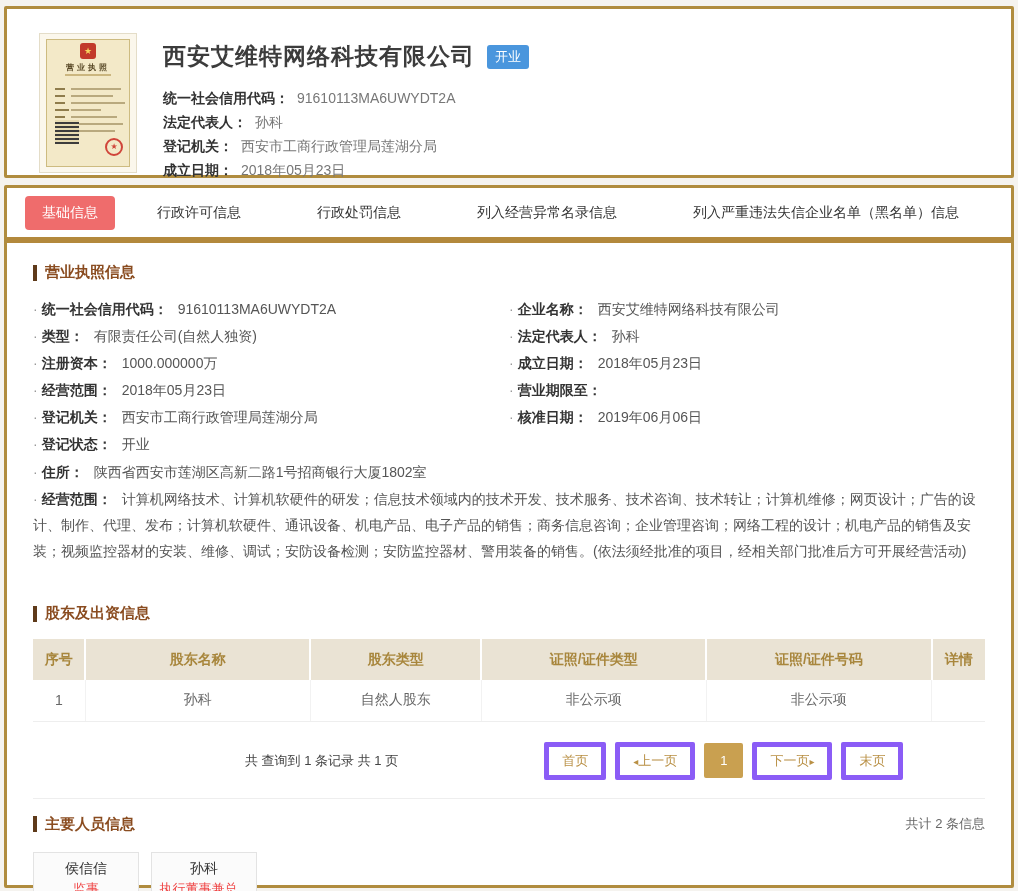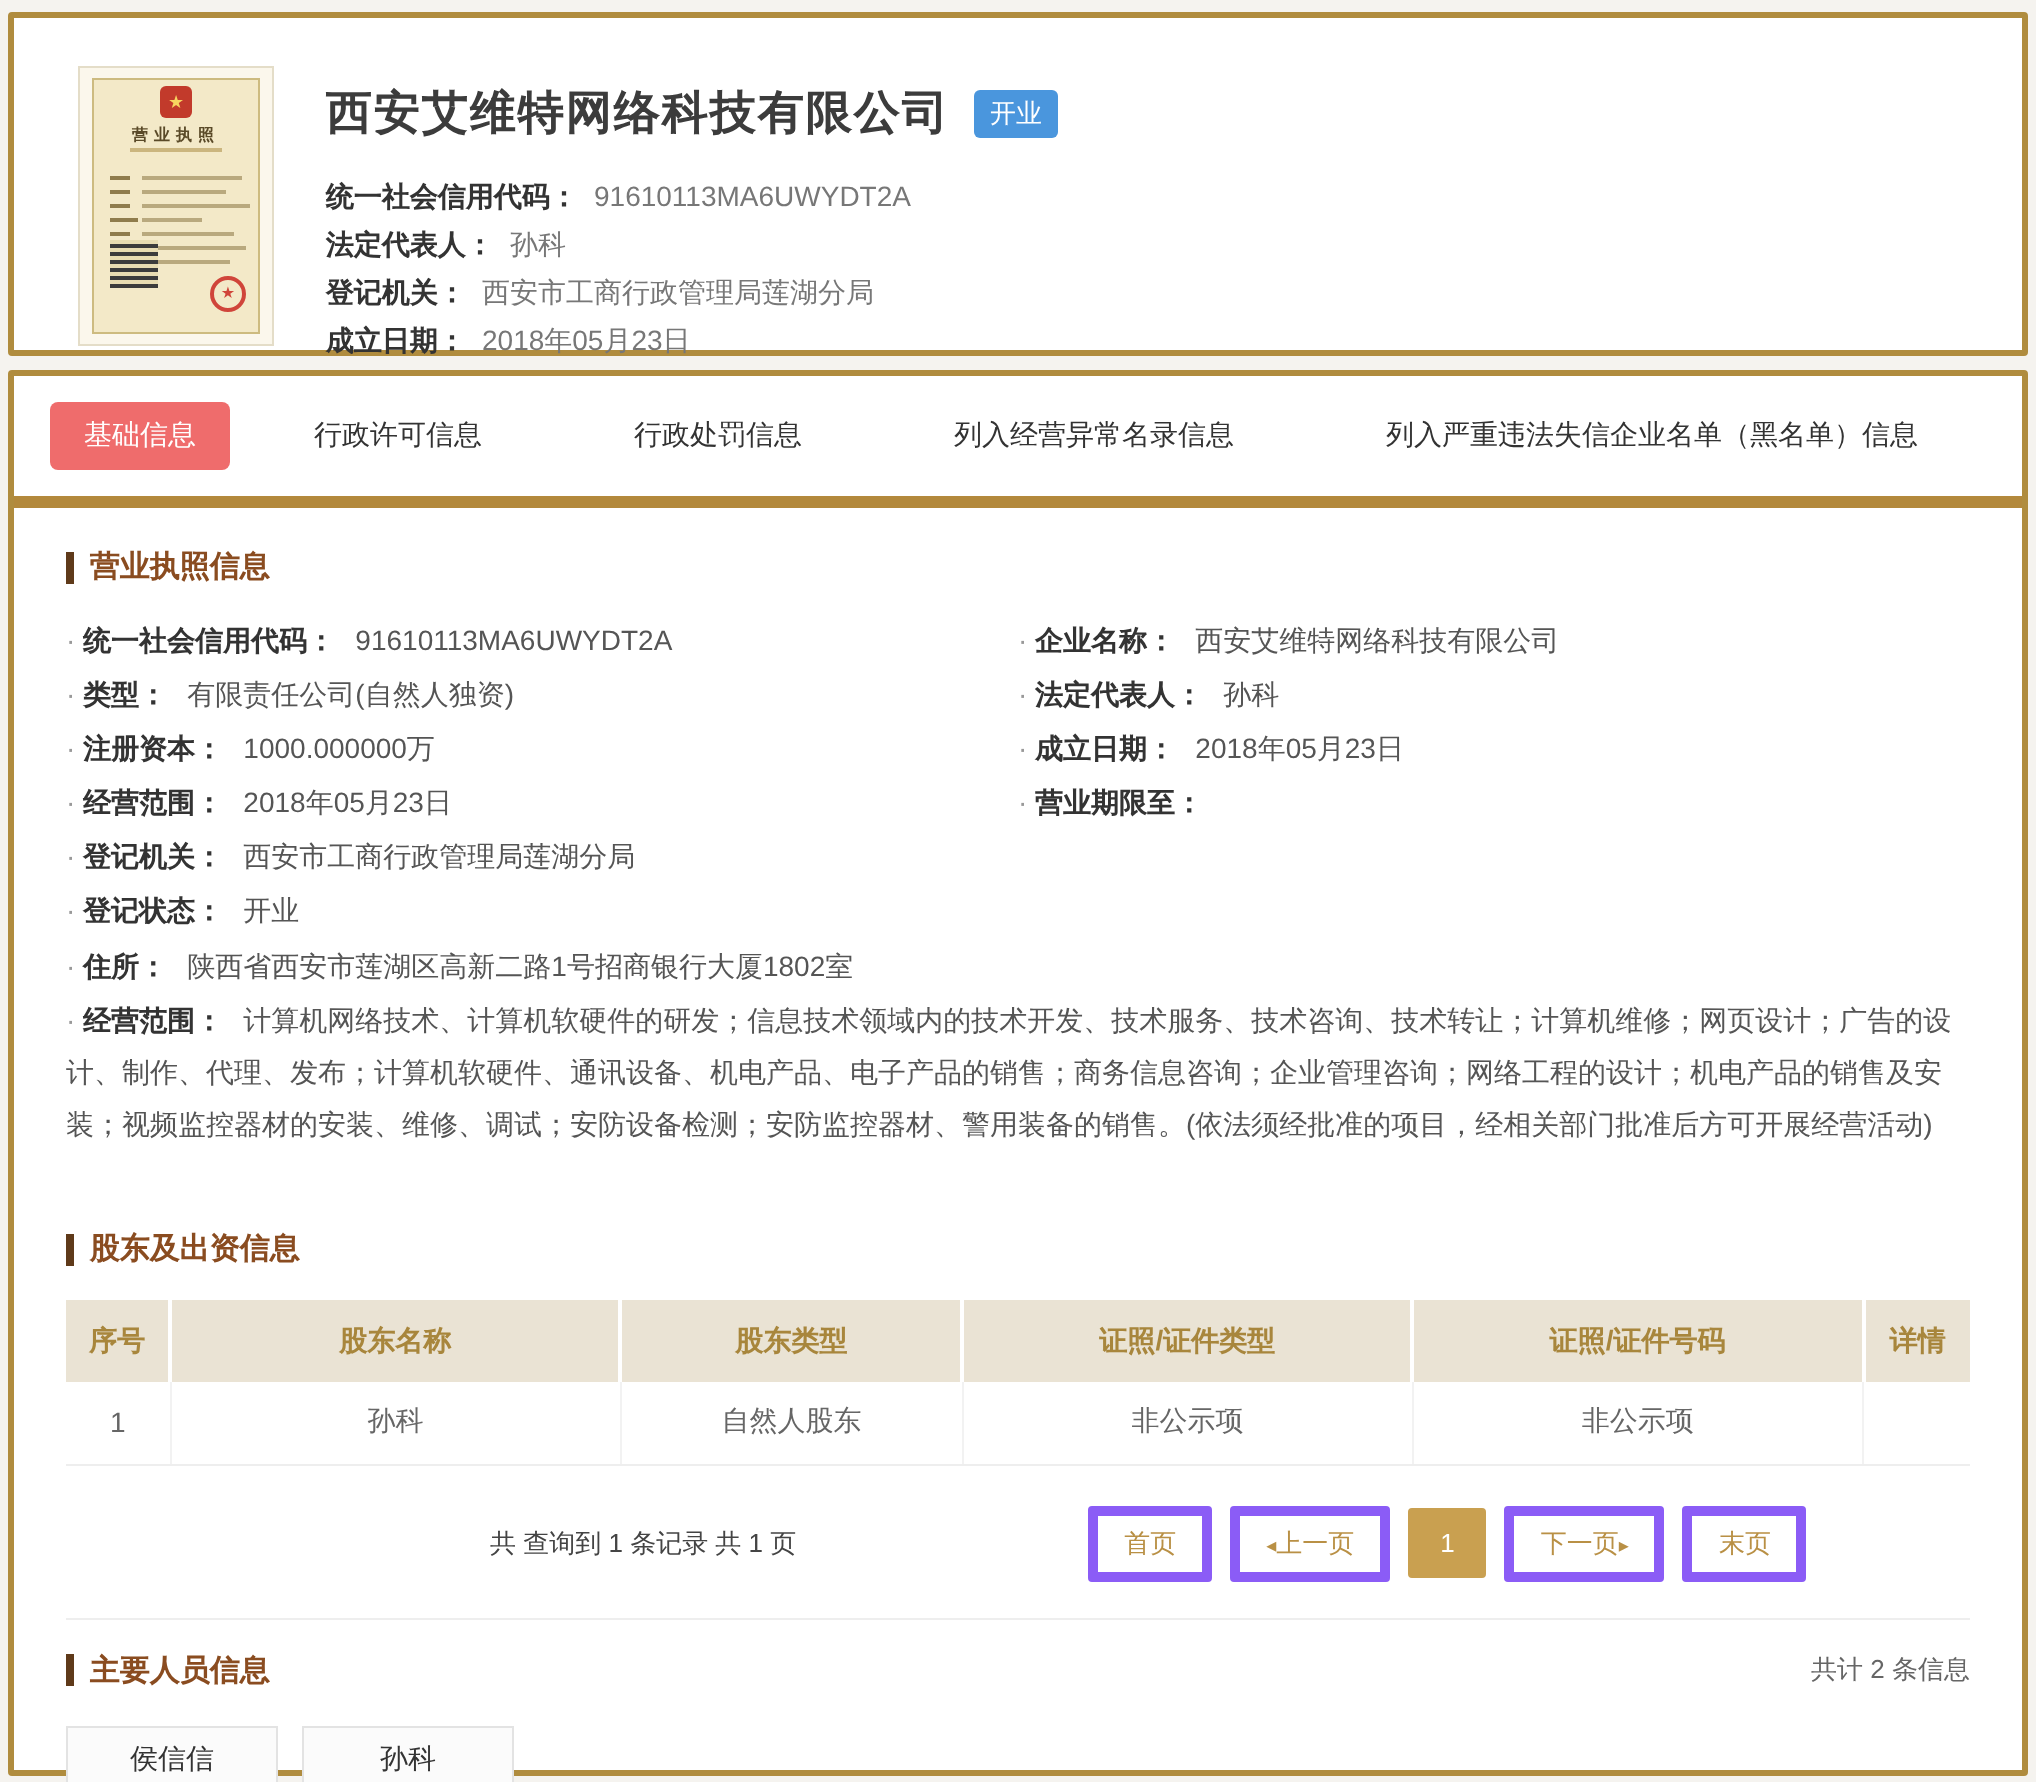--- a/index.html
+++ b/index.html
@@ -38,21 +38,21 @@
   .hfield b { color:#333; font-weight:bold; margin-right:8px; }
 
   .head-btns { flex:0 0 auto; display:flex; flex-direction:column; margin-top:14px; }
   .hbtn { width:126px; height:30px; border:none; border-radius:4px; color:#fff; font-size:14px;
     margin-bottom:11px; cursor:pointer; font-family:inherit; }
   .hbtn-1 { background:#d3a75f; }
   .hbtn-2 { background:#a3742e; }
   .hbtn-3 { background:#573f17; }
 
   
-  .tab-strip { display:flex; align-items:center; height:60px; padding:0 18px; }
+  .tab-strip { display:flex; align-items:center; height:49px; padding:0 18px; }
   .tab { font-size:14px; color:#333; padding:0 38px; cursor:pointer; white-space:nowrap; }
   .tab.active { background:#ef6c6c; color:#fff; border-radius:4px; padding:8px 17px; margin-right:4px; }
   .tab-divider { width:1px; height:18px; background:#d9d9d9; }
   .gold-bar { height:6px; background:#b3893c; width:100%; }
 
   .content { padding:20px 26px 0 26px; }
 
   .section-head { display:flex; align-items:center; font-size:15px; font-weight:bold; color:#8a4c20; }
   .section-head .bar { width:4px; height:16px; background:#5f3a1a; margin-right:8px; }
   .section-head .right-note { margin-left:auto; font-weight:normal; font-size:13px; color:#666; }
@@ -162,20 +162,21 @@
         <div class="frow"><span class="dot">·</span><b>注册资本：</b><span>1000.000000万</span></div>
         <div class="frow"><span class="dot">·</span><b>经营范围：</b><span>2018年05月23日</span></div>
         <div class="frow"><span class="dot">·</span><b>登记机关：</b><span>西安市工商行政管理局莲湖分局</span></div>
         <div class="frow"><span class="dot">·</span><b>登记状态：</b><span>开业</span></div>
       </div>
       <div class="fcol">
         <div class="frow"><span class="dot">·</span><b>企业名称：</b><span>西安艾维特网络科技有限公司</span></div>
         <div class="frow"><span class="dot">·</span><b>法定代表人：</b><span>孙科</span></div>
         <div class="frow"><span class="dot">·</span><b>成立日期：</b><span>2018年05月23日</span></div>
         <div class="frow"><span class="dot">·</span><b>营业期限至：</b><span></span></div>
+        <div class="frow"><span class="dot">·</span><b>核准日期：</b><span>2019年06月06日</span></div>
       </div>
     </div>
     <div class="frow frow-full"><span class="dot">·</span><b>住所：</b><span>陕西省西安市莲湖区高新二路1号招商银行大厦1802室</span></div>
     <div class="frow frow-full"><span class="dot">·</span><b>经营范围：</b><span>计算机网络技术、计算机软硬件的研发；信息技术领域内的技术开发、技术服务、技术咨询、技术转让；计算机维修；网页设计；广告的设计、制作、代理、发布；计算机软硬件、通讯设备、机电产品、电子产品的销售；商务信息咨询；企业管理咨询；网络工程的设计；机电产品的销售及安装；视频监控器材的安装、维修、调试；安防设备检测；安防监控器材、警用装备的销售。(依法须经批准的项目，经相关部门批准后方可开展经营活动)</span></div>
 
     <div style="height:40px;"></div>
 
     <div class="section-head">
       <span class="bar"></span>
       <span>股东及出资信息</span>

